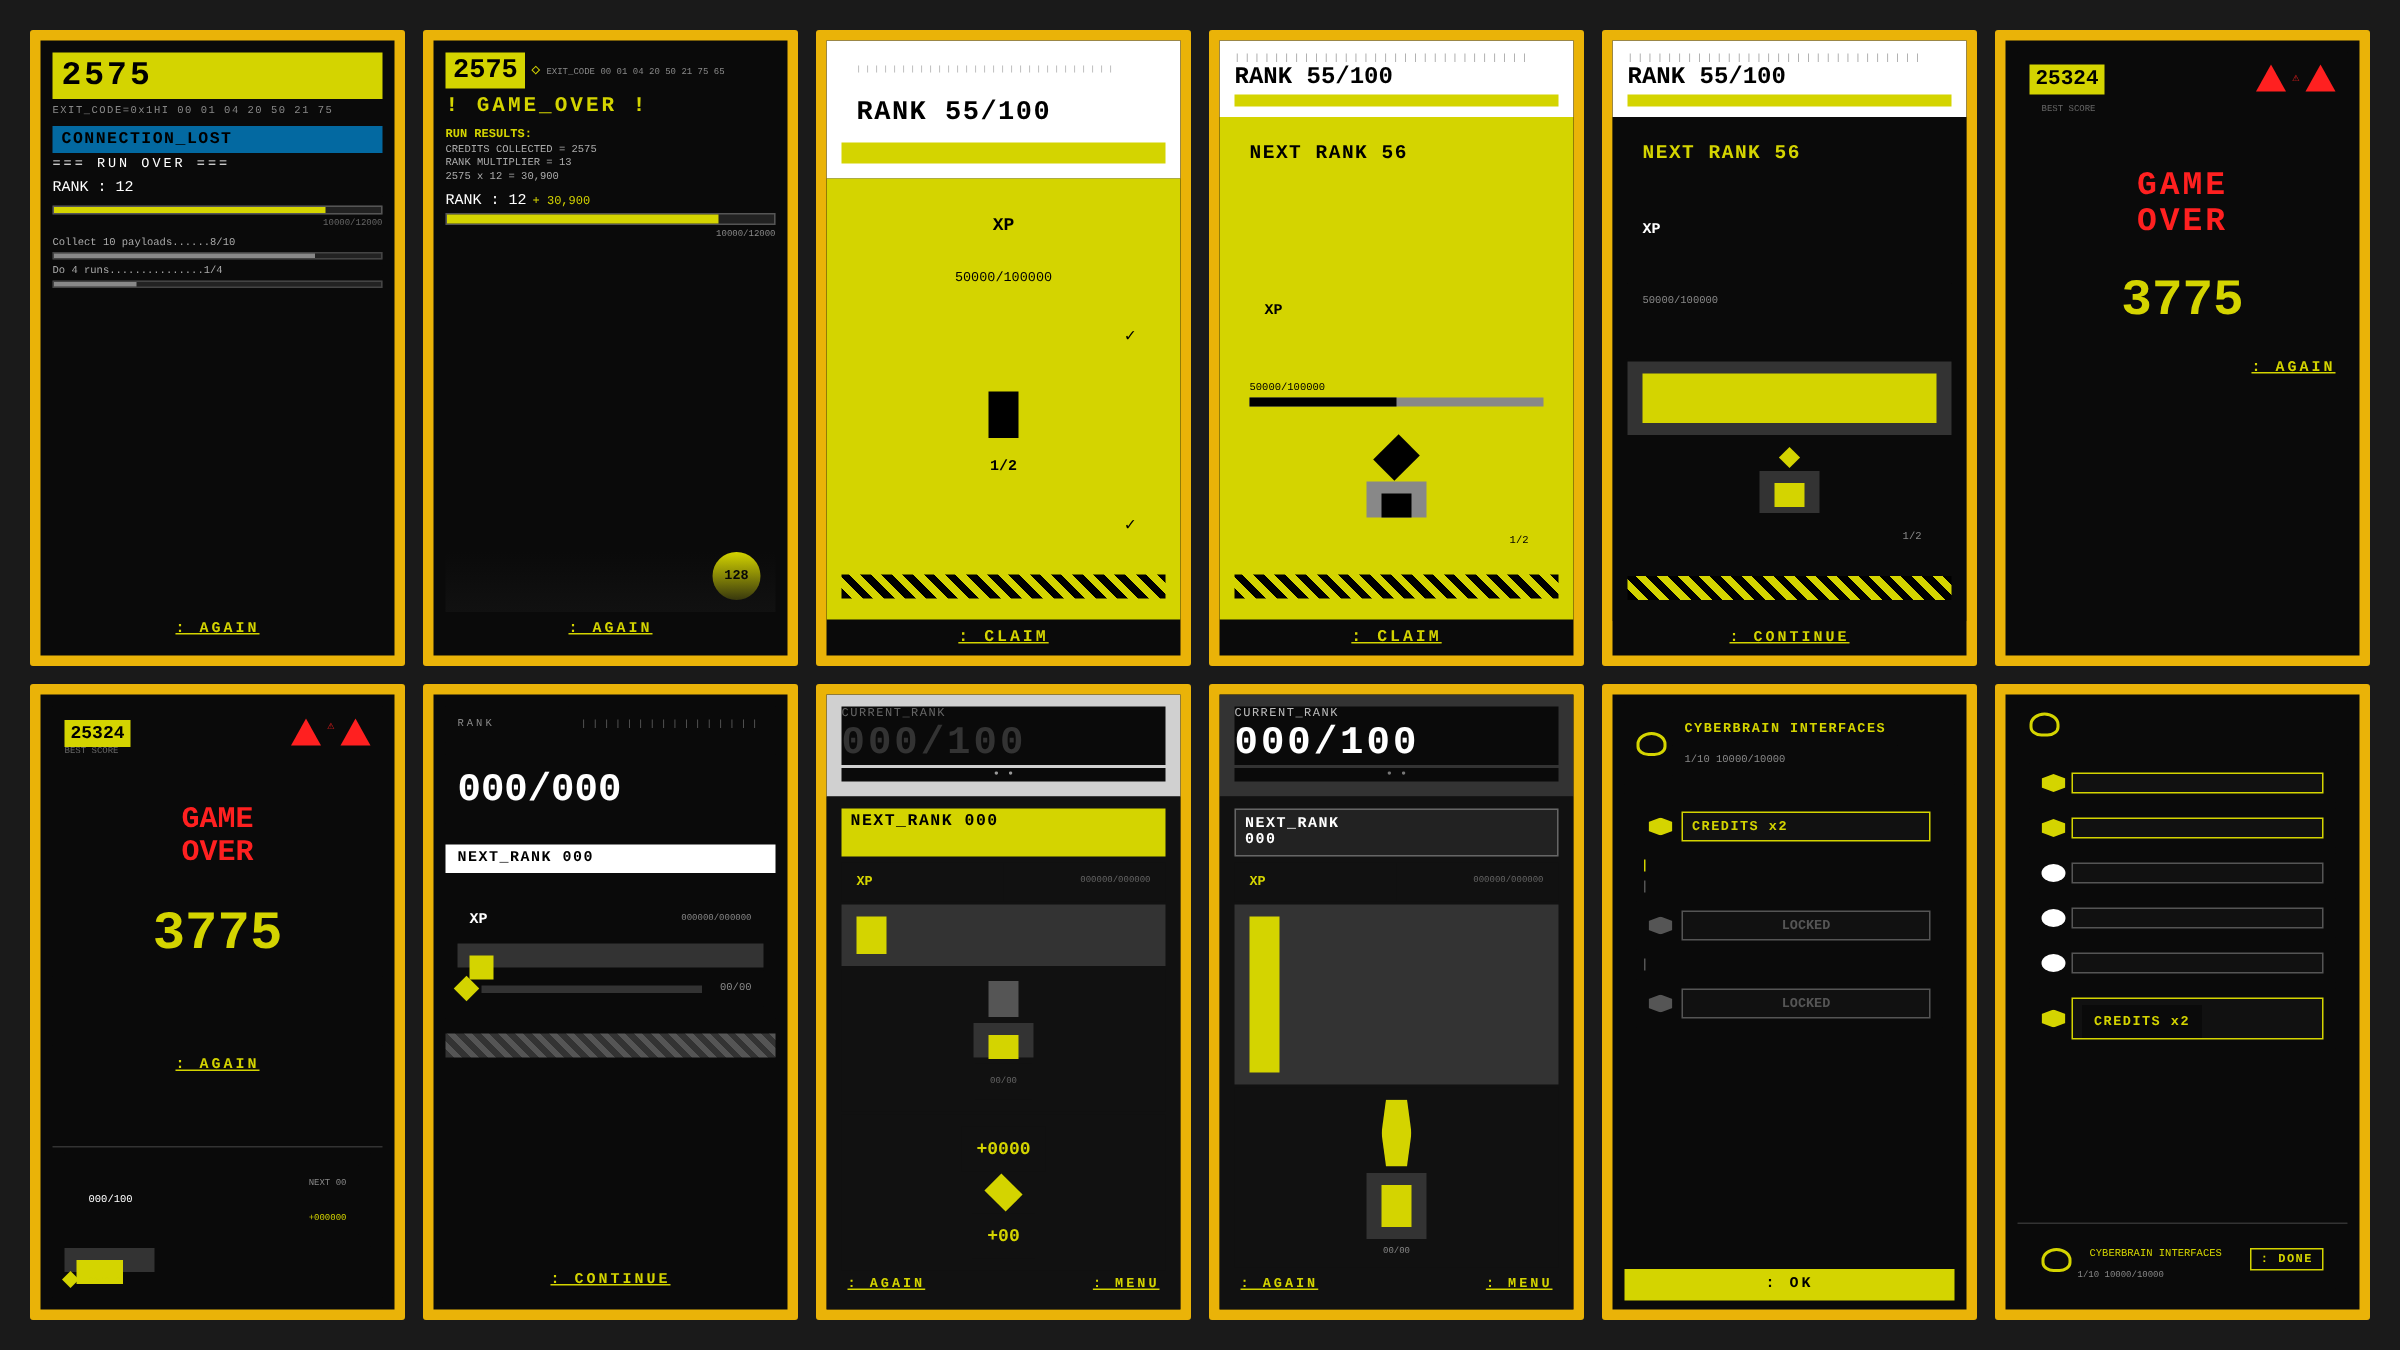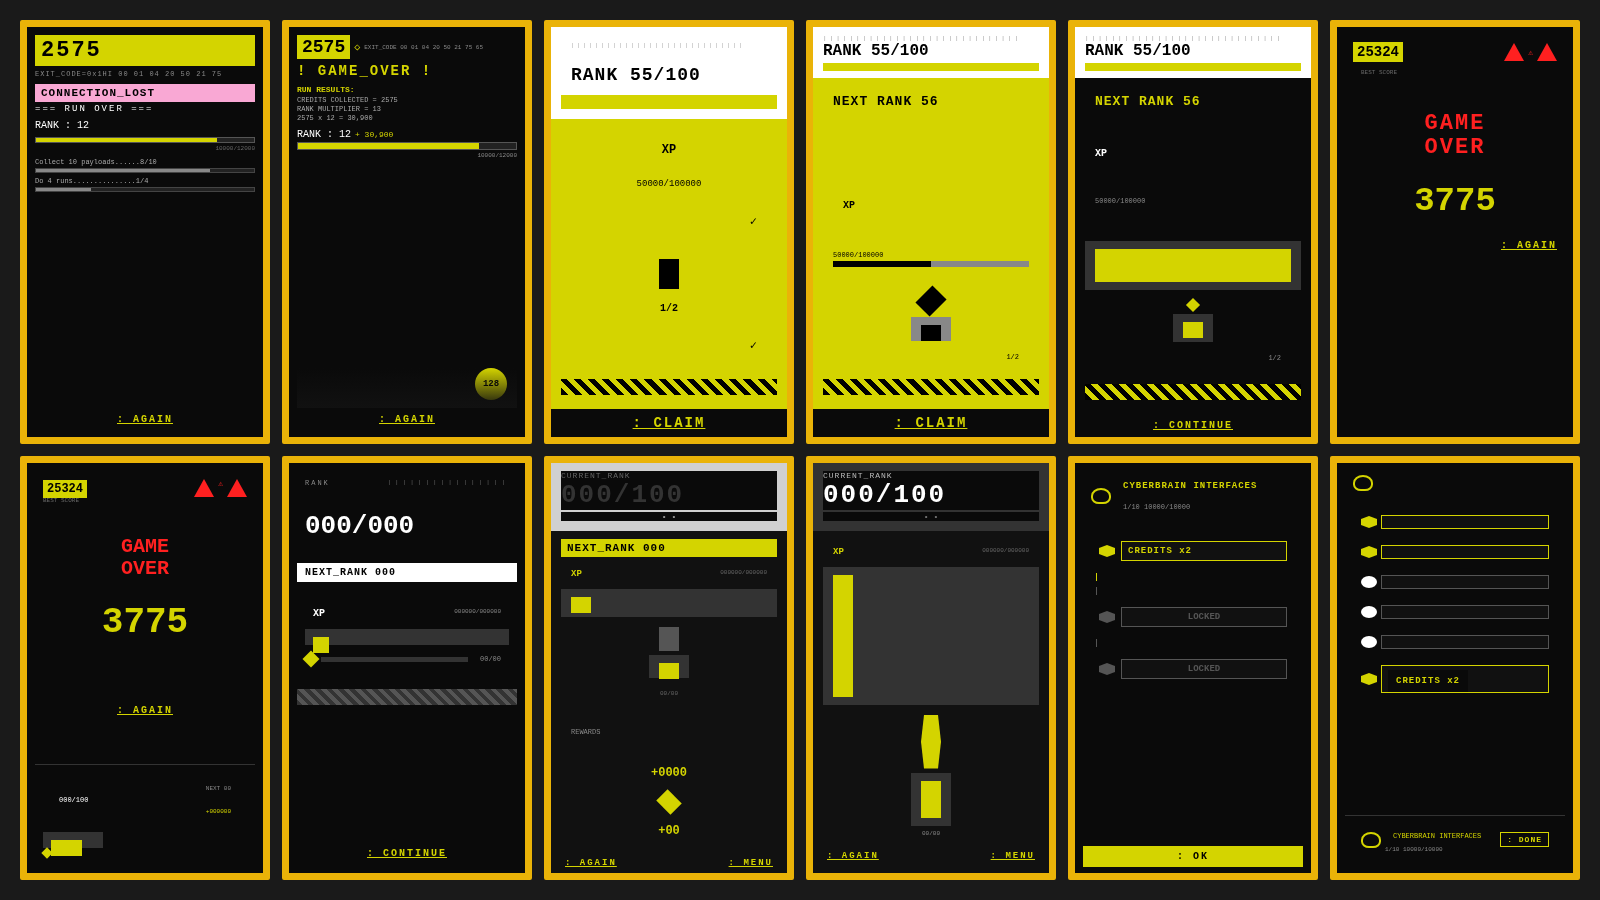--- a/index.html
+++ b/index.html
@@ -47,21 +47,21 @@
       margin-bottom: 4px;
       letter-spacing: 2px;
     }
     .s1 .small-text {
       color: #888;
       font-size: 7px;
       letter-spacing: 1px;
       margin-bottom: 2px;
     }
     .s1 .connection-lost {
-      background: #f9a8d4;
+      background: #0369a1;
       color: #000;
       font-weight: 900;
       font-size: 11px;
       padding: 3px 6px;
       margin: 4px 0 2px 0;
       letter-spacing: 1px;
     }
     .s1 .run-ended {
       color: #fff;
       font-size: 9px;
@@ -235,21 +235,21 @@
       align-items: center;
       justify-content: center;
     }
     .s3-body .item-val {
       color: #000;
       font-size: 10px;
       font-weight: 700;
     }
     .claim-btn {
       color: #d4d400;
-      font-size: 14px;
+      font-size: 11px;
       font-weight: 700;
       text-align: center;
       padding: 6px;
       text-decoration: underline;
       letter-spacing: 2px;
     }
 
     
     .s4 { background: #0a0a0a; padding: 0; }
     .s4 .rank-card2 {
@@ -915,40 +915,40 @@
       <div class="s9-body xp-bar9">
         <div class="s9-body xp-fill9"></div>
       </div>
       <div class="s9-body item-row9">
         <div class="s9-body item-icon9"></div>
         <div class="s9-body item-bar9">
           <div class="s9-body item-fill9"></div>
         </div>
         <span class="s9-body frac9">00/00</span>
       </div>
-      <div class="s9-body rewards">REWARDS</div>
       <div class="s9-body reward-row">
         <span class="s9-body reward-val">+0000</span>
         <div class="s9-body diamond9"></div>
         <span class="s9-body reward-val">+00</span>
       </div>
       <div style="margin-top:auto;display:flex;justify-content:space-between;">
         <div class="again-btn" style="margin:0;color:#d4d400;font-size:9px;">: AGAIN</div>
         <div class="again-btn" style="margin:0;color:#d4d400;font-size:9px;">: MENU</div>
       </div>
     </div>
   </div>
 
   <div class="screen s10">
     <div class="s10 dark-top">
       <div class="s10 curr-rank10">CURRENT_RANK</div>
       <div class="s10 rank-big10">000/100</div>
       <div class="s10 dots10">• •</div>
     </div>
     <div class="s10-body">
+      <div style="background:#222;border:1px solid #666;color:#fff;font-size:10px;font-weight:900;padding:4px 6px;margin-bottom:4px;letter-spacing:1px;">NEXT_RANK<br>000</div>
       <div style="display:flex;justify-content:space-between;">
         <span class="s10-body xp-label10">XP</span>
         <span class="s10-body xp-sub10">000000/000000</span>
       </div>
       <div class="s10-body xp-bar10">
         <div class="s10-body xp-fill10"></div>
       </div>
       <div class="s10-body item-row10">
         <div class="s10-body item-icon10"></div>
         <div class="s10-body item-bar10">

